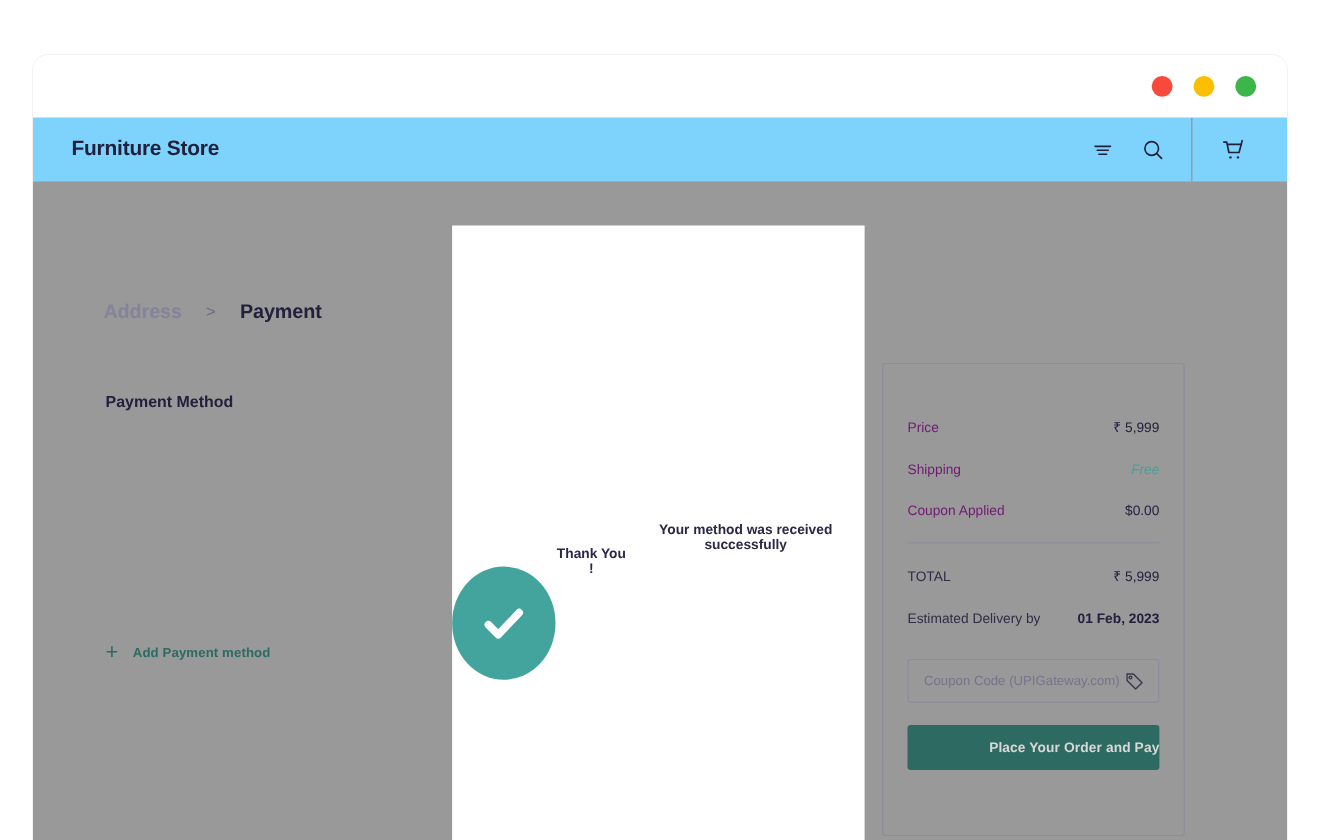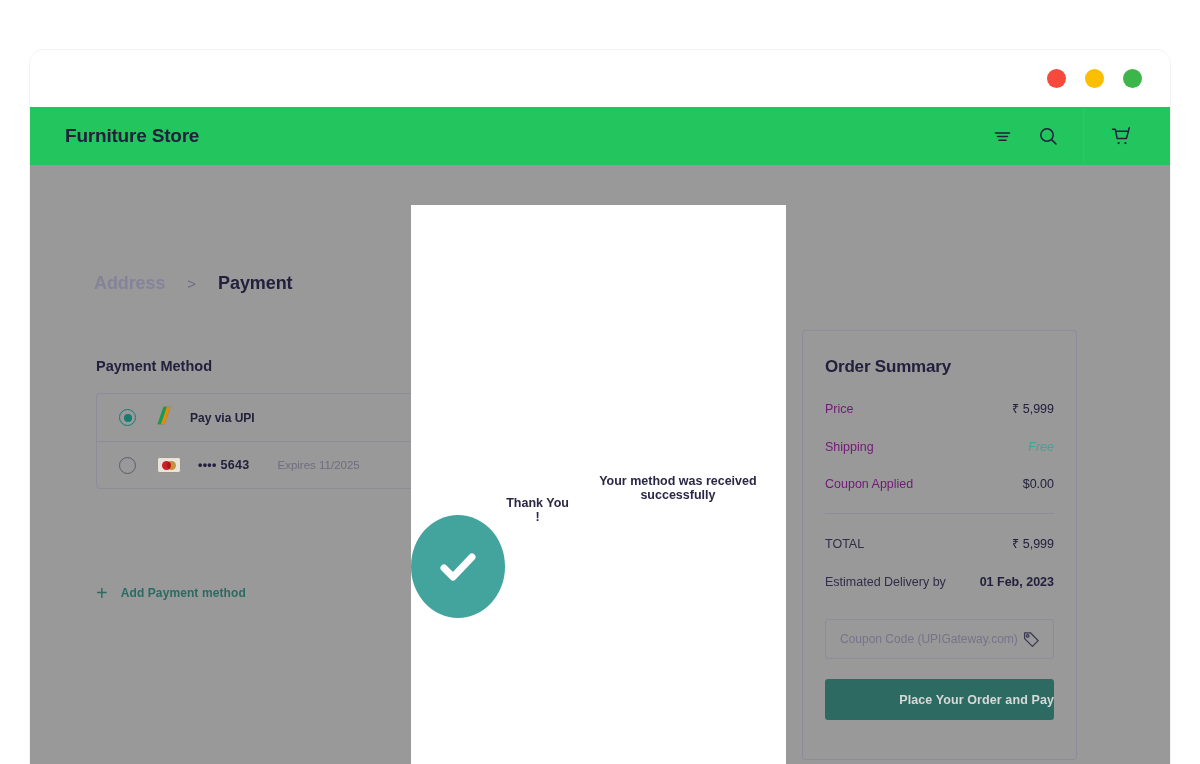--- a/index.html
+++ b/index.html
@@ -35,21 +35,21 @@
     position:absolute; left:0; top:57px;
     width:100%; height:657px;
     background:#999999;
     overflow:hidden;
   }
 
   
   #site-header{
     position:absolute; left:0; top:0;
     width:100%; height:58px;
-    background:#22c55e;
+    background:#7dd3fc;
     display:flex; align-items:center;
   }
   #brand{
     position:absolute; left:35px; top:50%;
     transform:translateY(-50%);
     font-size:19px; font-weight:bold;
     letter-spacing:-0.2px;
     color:#22203c;
   }
   #main-nav{
@@ -285,53 +285,27 @@
     <div id="page-body">
 
       <div id="breadcrumb">
         <span class="crumb-addr">Address</span>
         <span class="crumb-sep">&gt;</span>
         <span class="crumb-pay">Payment</span>
       </div>
 
       <div id="payment-method-title">Payment Method</div>
 
-      <div id="payment-list">
-
-        <div class="pay-row">
-          <span class="radio checked"></span>
-          <span class="upi-ico">
-            <svg width="16" height="19" viewBox="0 0 16 19">
-              <path d="M6.5 0.8 L13.6 0.8 L7.6 18.2 L0.6 18.2 Z" fill="#0f9d58"></path>
-              <path d="M3.2 0.8 L10.3 0.8 L4.3 18.2 L-2.7 18.2 Z" fill="#e8890c" transform="translate(3.3,0)"></path>
-              <path d="M6.5 0.8 L9.9 0.8 L3.9 18.2 L0.6 18.2 Z" fill="#0f9d58"></path>
-            </svg>
-          </span>
-          <span class="pay-label">Pay via UPI</span>
-        </div>
-
-        <div class="pay-row">
-          <span class="radio"></span>
-          <span class="card-ico">
-            <span class="c1"></span>
-              <span class="c2"></span>
-          </span>
-          <span class="card-num">•••• 5643</span>
-          <span class="card-exp">Expires 11/2025</span>
-        </div>
-
-      </div>
 
       <div id="add-payment">
         <span class="plus">+</span>
         <span class="ap-label">Add Payment method</span>
       </div>
 
       <div id="order-summary">
-        <div id="summary-title">Order Summary</div>
 
         <div class="sum-row">
           <span class="lbl">Price</span>
           <span class="val">₹ 5,999</span>
         </div>
 
         <div class="sum-row">
           <span class="lbl">Shipping</span>
           <span class="val free">Free</span>
         </div>

